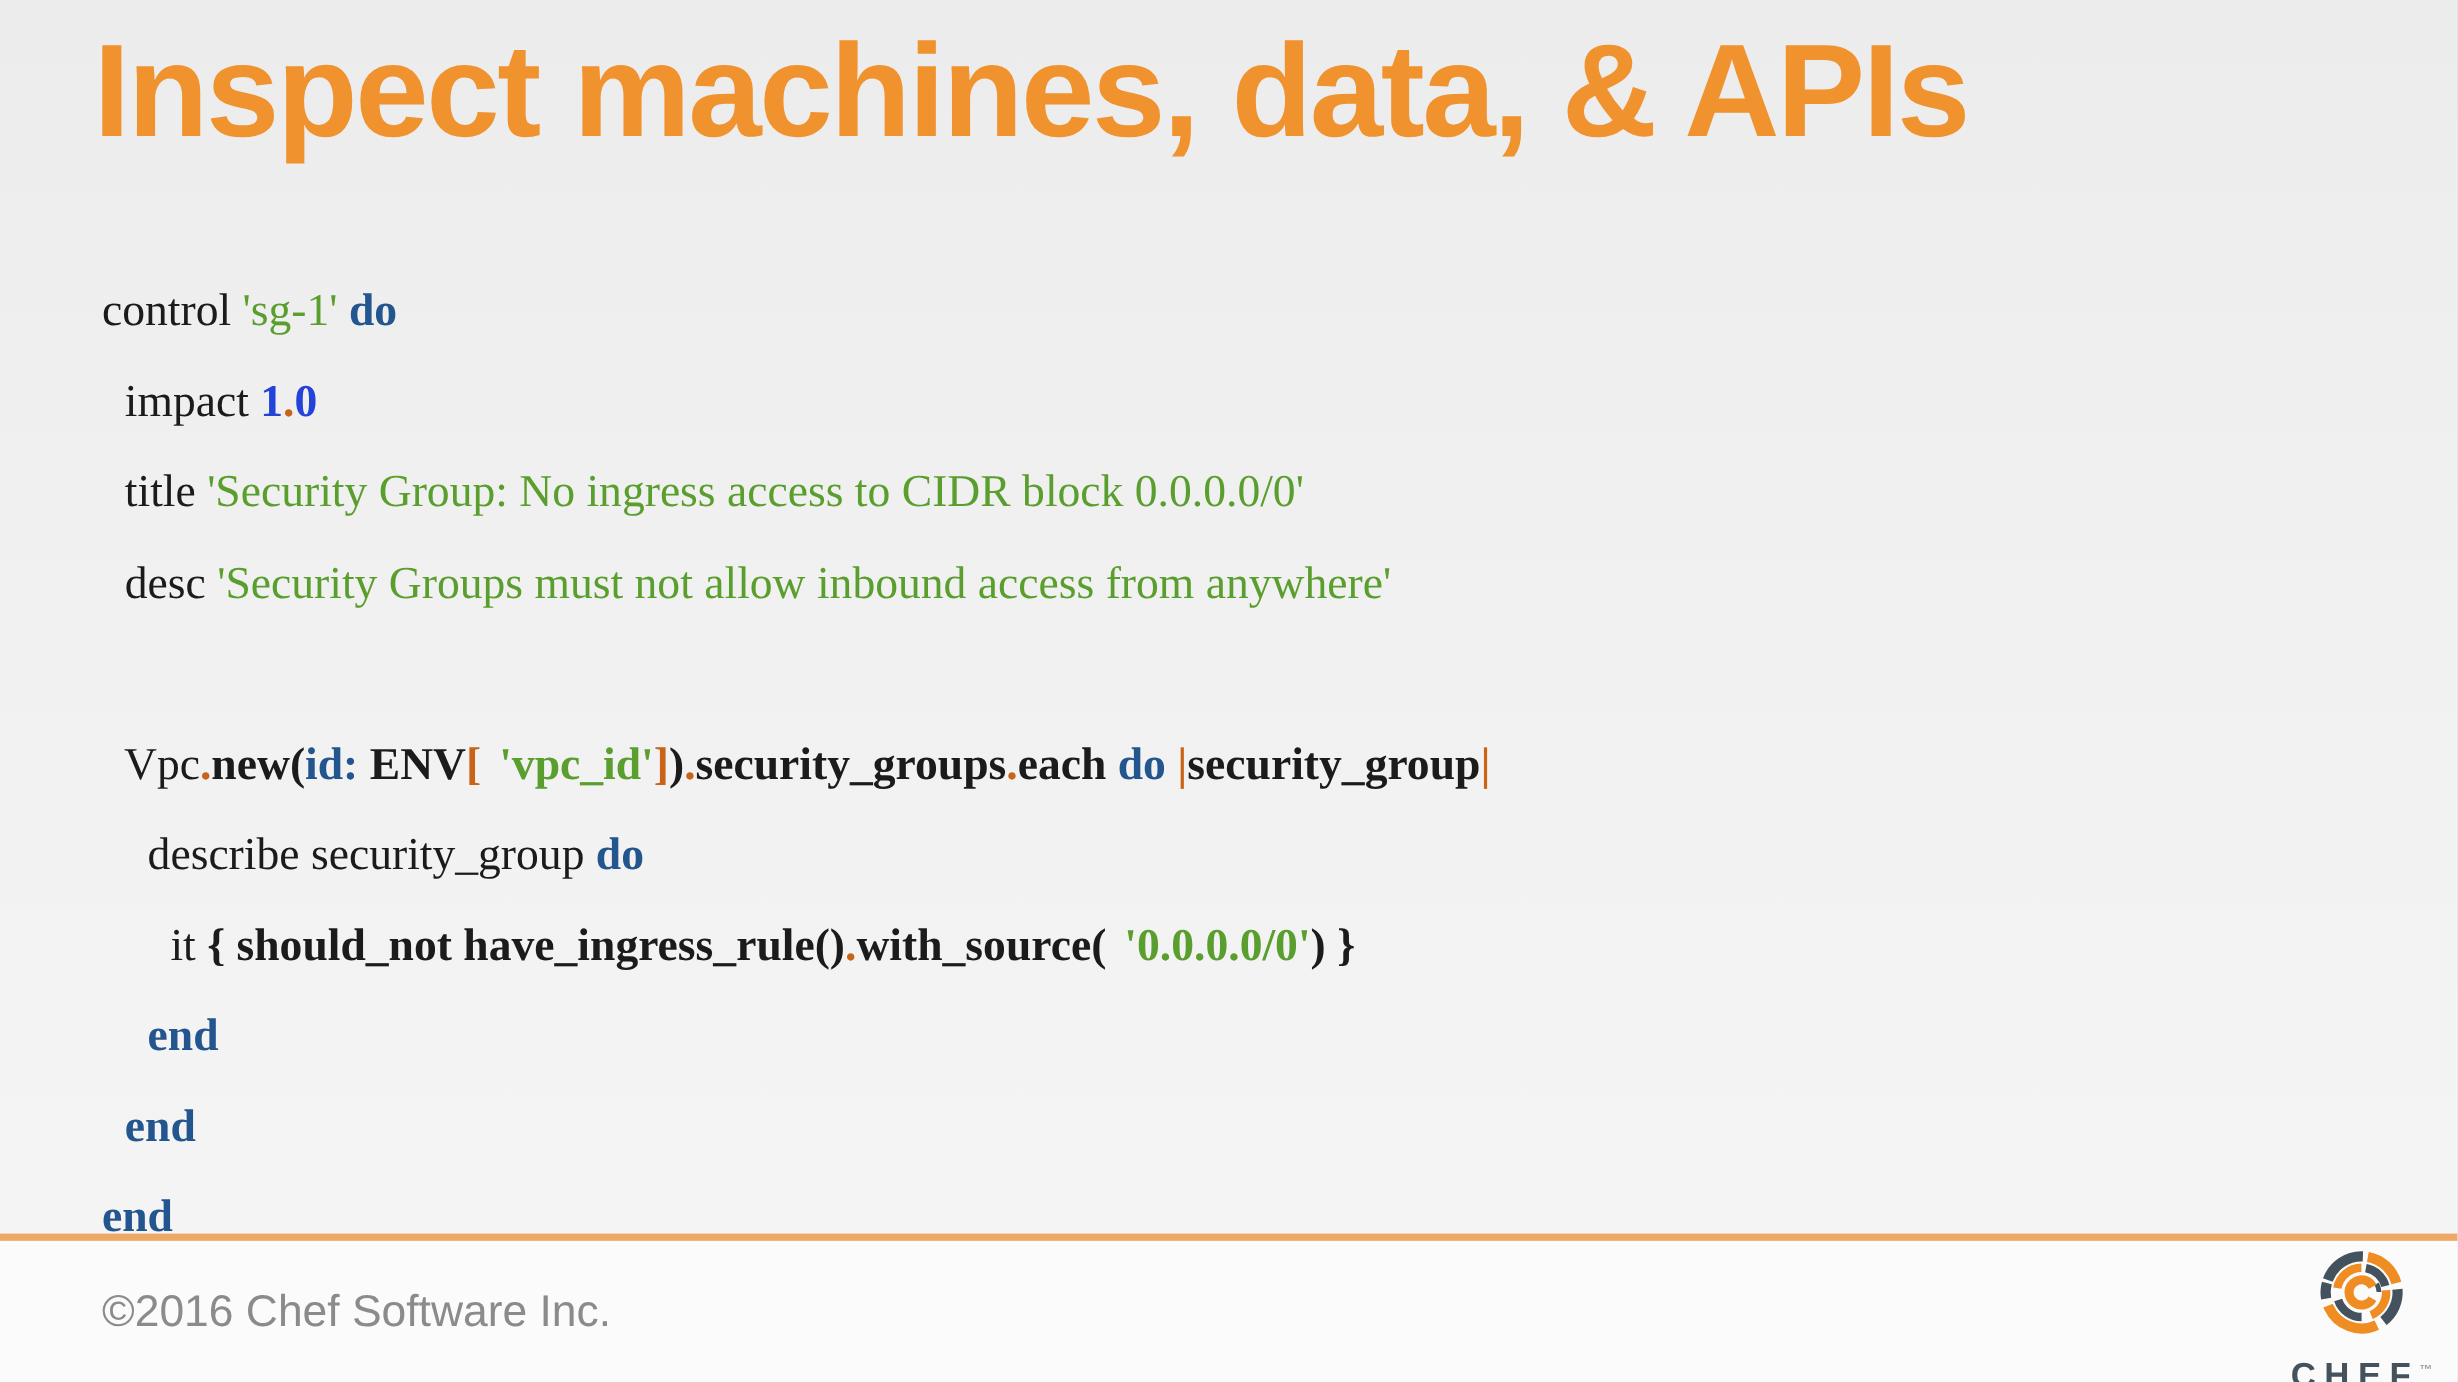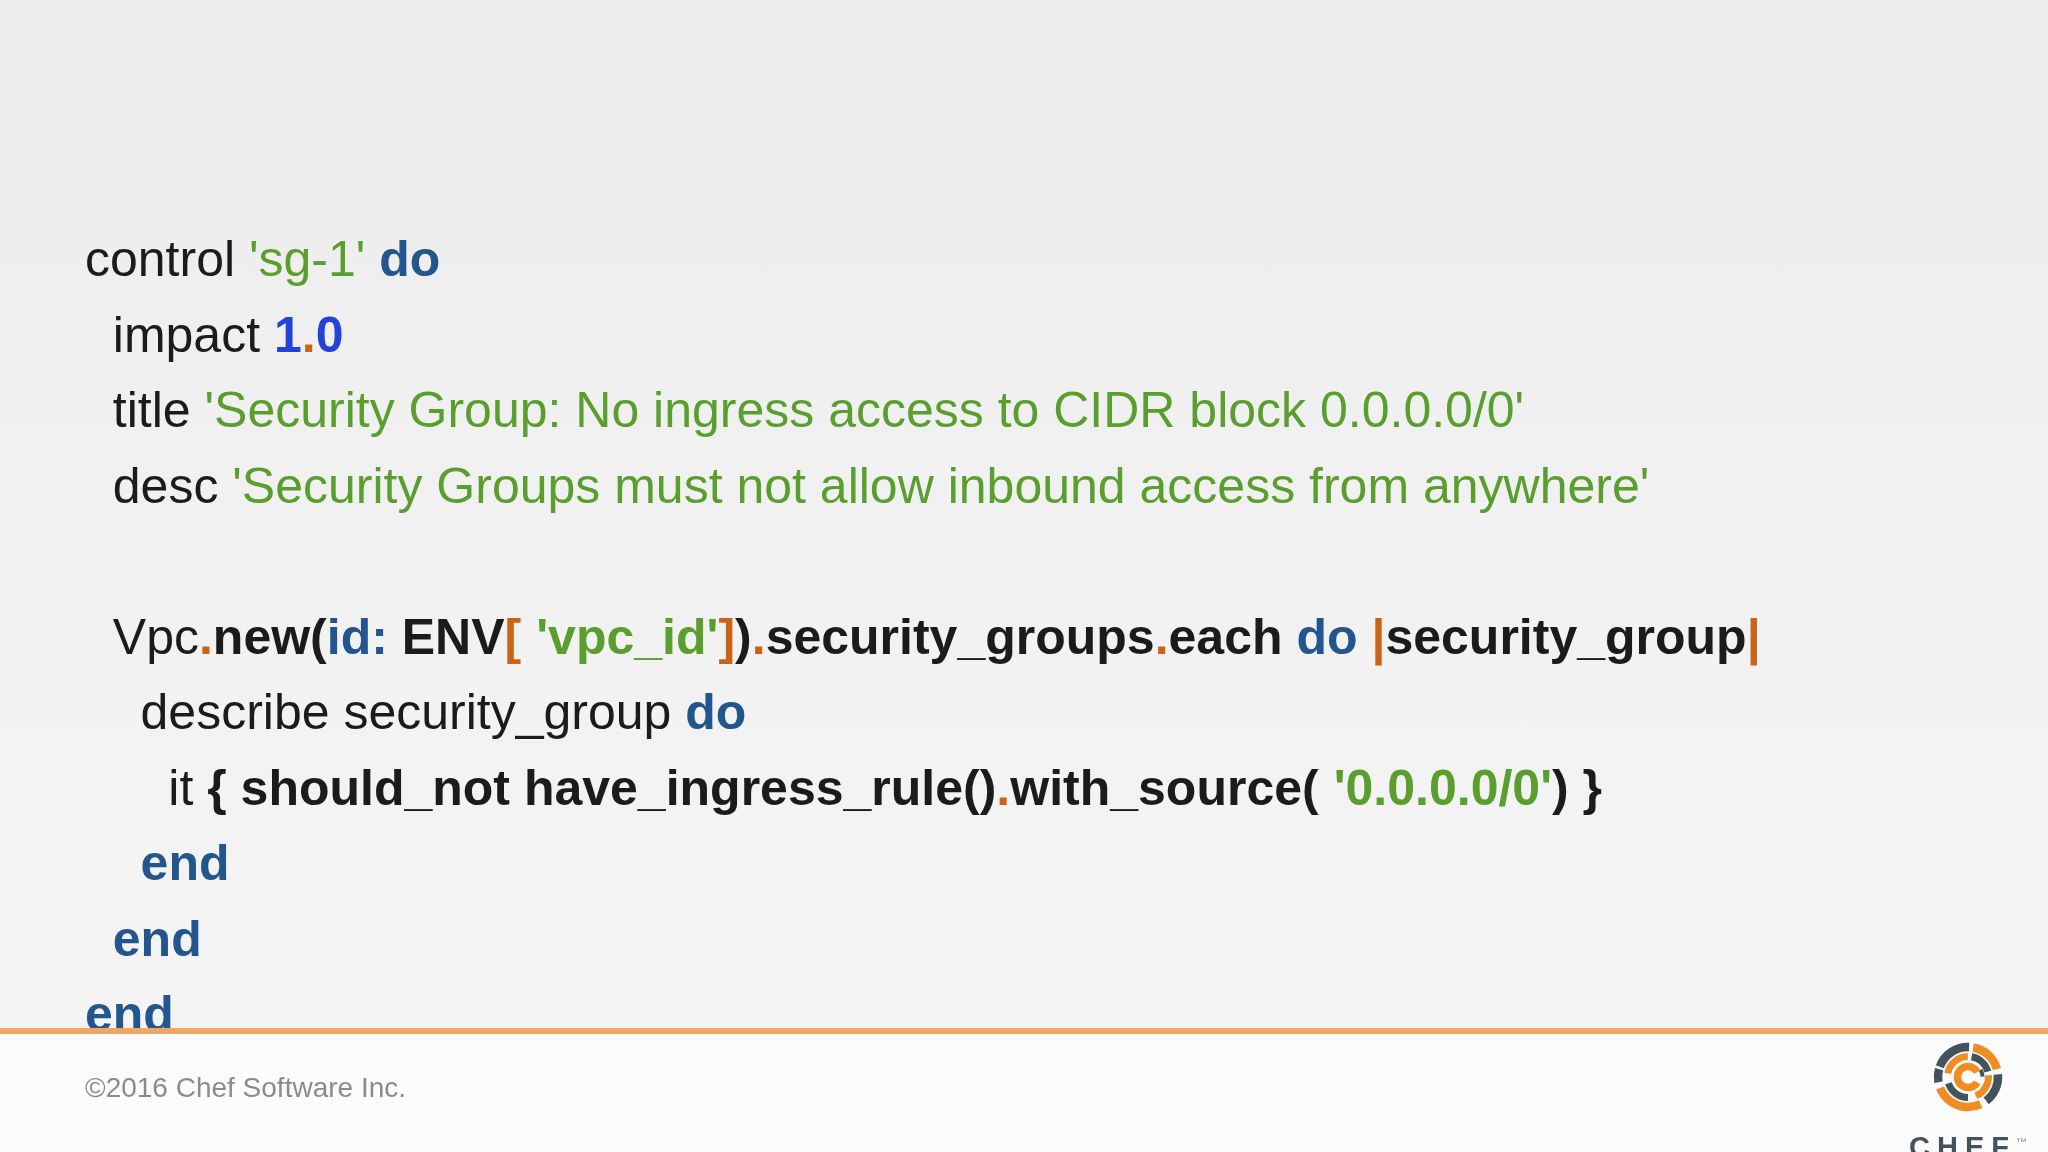--- a/index.html
+++ b/index.html
@@ -18,22 +18,22 @@
     left:78px; top:18px;
     font-size:110px;
     line-height:115px;
     font-weight:bold;
     letter-spacing:-2px;
     color: var(--title_orange);
   }
   .code-block {
     position:absolute;
     left:85px; top:222px;
-    font-family:Liberation Sans, sans-serif;
-    font-size:50px;
+    font-family:Liberation Serif, serif;
+    font-size:38px;
     line-height:75.5px;
     white-space:pre;
     color: var(--code_plain);
   }
   .code-line { height:75.5px; }
   .tok-p  { }
   .tok-b  { font-weight:bold;margin-top:44px; }
   .tok-k  { color:var(--keyword_blue); font-weight:bold; }
   .tok-n  { color:var(--number_blue); font-weight:bold; }
   .tok-s  { color:var(--string_green); }
@@ -48,21 +48,21 @@
   }
   .separator-line {
     position:absolute;
     left:0; top:1028px;
     width:2048px; height:6px;
     background: var(--separator_orange);
   }
   .footer-copyright {
     position:absolute;
     left:85px; top:1072px;
-    font-size:28px;
+    font-size:37px;
     color: var(--footer_gray);
   }
   .page-number {
     position:absolute;
     left:0; top:1074px;
     width:2048px;
     text-align:center;
     font-size:40px;
     color: var(--footer_gray);
   }
@@ -85,20 +85,21 @@
     font-size:11px;
     letter-spacing:0;
     color:#9aa3ab;
   }
 </style>
 </head>
 <body>
 
 <div class="slide">
 
+  <div class="slide-title">Inspect machines, data, &amp; APIs</div>
 
   <div class="code-block"><div class="code-line"><span class="tok-p">control </span><span class="tok-s">'sg-1'</span><span class="tok-p"> </span><span class="tok-k">do</span></div><div class="code-line"><span class="tok-p">  impact </span><span class="tok-n">1</span><span class="tok-ob">.</span><span class="tok-n">0</span></div><div class="code-line"><span class="tok-p">  title </span><span class="tok-s">'Security Group: No ingress access to CIDR block 0.0.0.0/0'</span></div><div class="code-line"><span class="tok-p">  desc </span><span class="tok-s">'Security Groups must not allow inbound access from anywhere'</span></div><div class="code-line">&nbsp;</div><div class="code-line"><span class="tok-p">  Vpc</span><span class="tok-ob">.</span><span class="tok-b">new(</span><span class="tok-k">id:</span><span class="tok-b"> ENV</span><span class="tok-ob">[</span><span class="tok-sb">'vpc_id'</span><span class="tok-ob">]</span><span class="tok-b">)</span><span class="tok-ob">.</span><span class="tok-b">security_groups</span><span class="tok-ob">.</span><span class="tok-b">each</span><span class="tok-p"> </span><span class="tok-k">do</span><span class="tok-p"> </span><span class="tok-ob">|</span><span class="tok-b">security_group</span><span class="tok-ob">|</span></div><div class="code-line"><span class="tok-p">    describe security_group </span><span class="tok-k">do</span></div><div class="code-line"><span class="tok-p">      it </span><span class="tok-b">{ should_not have_ingress_rule()</span><span class="tok-ob">.</span><span class="tok-b">with_source(</span><span class="tok-sb">'0.0.0.0/0'</span><span class="tok-b">) }</span></div><div class="code-line"><span class="tok-p">    </span><span class="tok-k">end</span></div><div class="code-line"><span class="tok-p">  </span><span class="tok-k">end</span></div><div class="code-line"><span class="tok-k">end</span></div></div>
 
   <div class="footer-band"></div>
   <div class="separator-line"></div>
 
   <div class="footer-copyright">©2016 Chef Software Inc.</div>
 
 
   <div class="chef-logo">

